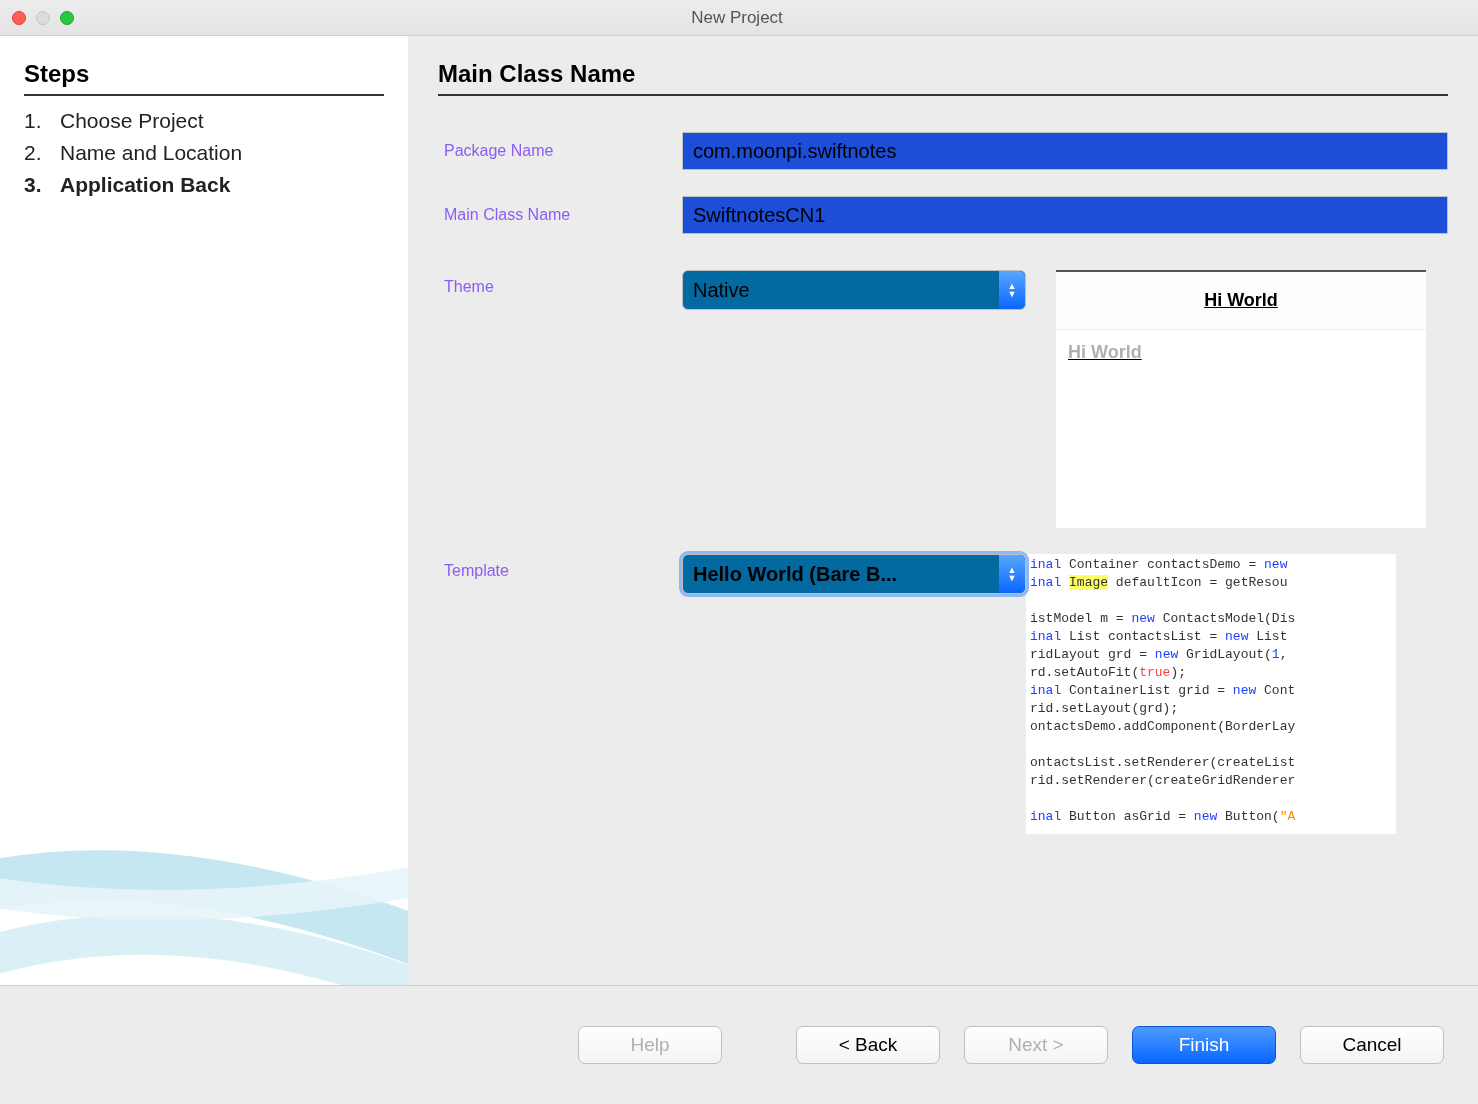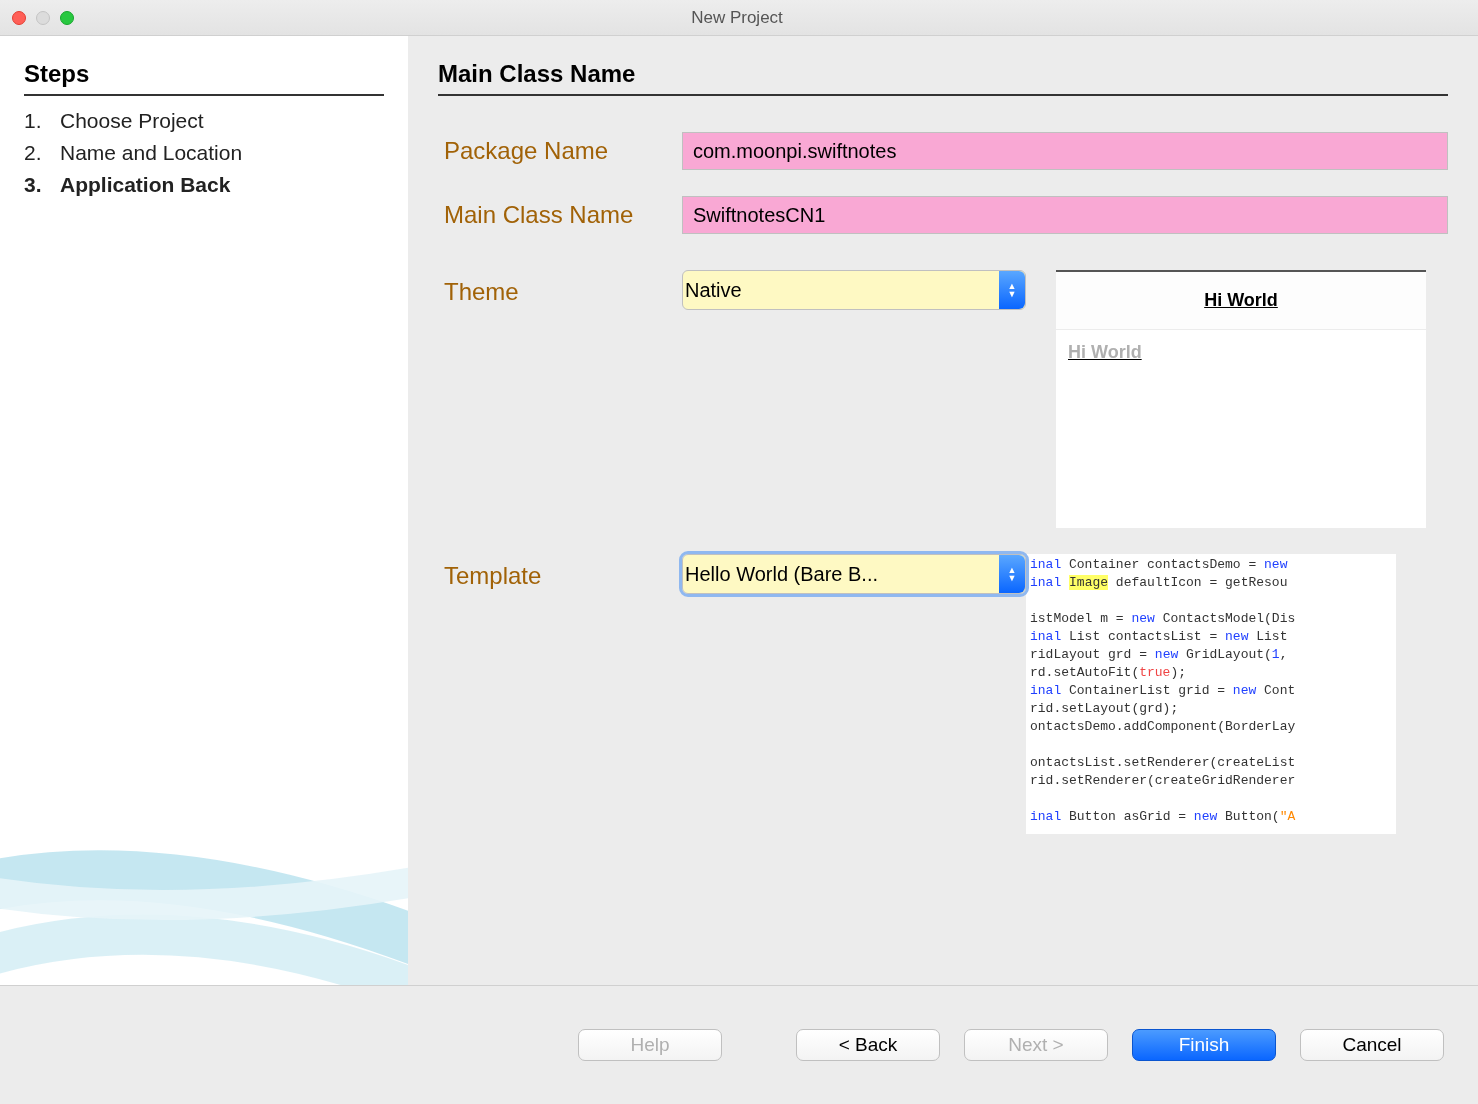--- a/index.html
+++ b/index.html
@@ -89,48 +89,49 @@
       margin-bottom: 36px;
     }
     .form-row {
       display: flex;
       align-items: center;
       margin-bottom: 26px;
     }
     .form-row.top-align { align-items: flex-start; }
     .form-label {
       width: 244px;
-      font-size: 24px;
-      color: #a16207;
+      font-size: 16px;
+      color: #8b5cf6;
       padding-left: 6px;
     }
     .text-input {
       flex: 1;
       height: 38px;
       font-size: 20px;
       padding: 4px 10px;
       border: 1px solid #c0c0c0;
-      background: #f9a8d4;
+      background: #1d4ed8;
       border-radius: 0;
     }
     .select-wrap {
       width: 344px;
       position: relative;
       height: 40px;
-      background: #fef9c3;
+      background: #0369a1;
       border: 1px solid #c0c0c0;
       border-radius: 6px;
       display: flex;
       align-items: center;
-      padding: 0 2px;
+      padding: 0 10px;
       font-size: 20px;
     }
     .select-wrap.focused {
       outline: 3px solid #8fb8f0;
       outline-offset: 0;
+      font-weight: bold;
     }
     .select-arrows {
       position: absolute;
       right: 0;
       top: 0;
       width: 26px;
       height: 100%;
       background: linear-gradient(#5aa7ff, #0a66ff);
       border-radius: 0 6px 6px 0;
       display: flex;
@@ -188,21 +189,21 @@
       height: 118px;
       display: flex;
       align-items: center;
       justify-content: flex-end;
       gap: 24px;
       padding: 0 34px;
       background: #ececec;
     }
     .btn {
       min-width: 144px;
-      height: 32px;
+      height: 38px;
       font-size: 19px;
       border-radius: 7px;
       border: 1px solid #c0c0c0;
       background: linear-gradient(#ffffff, #f3f3f3);
       cursor: pointer;
     }
     .btn.disabled {
       color: #b0b0b0;
       cursor: default;
     }

